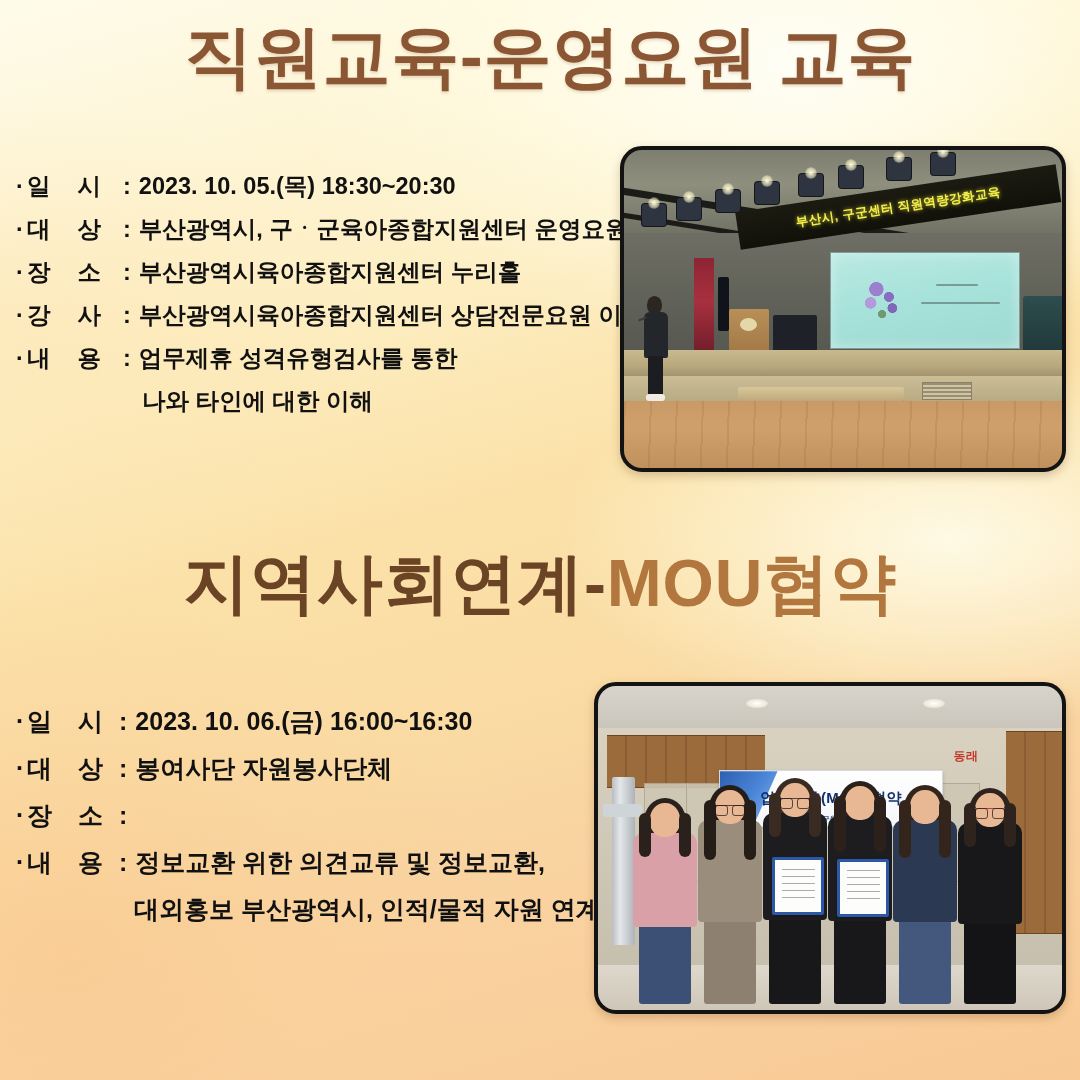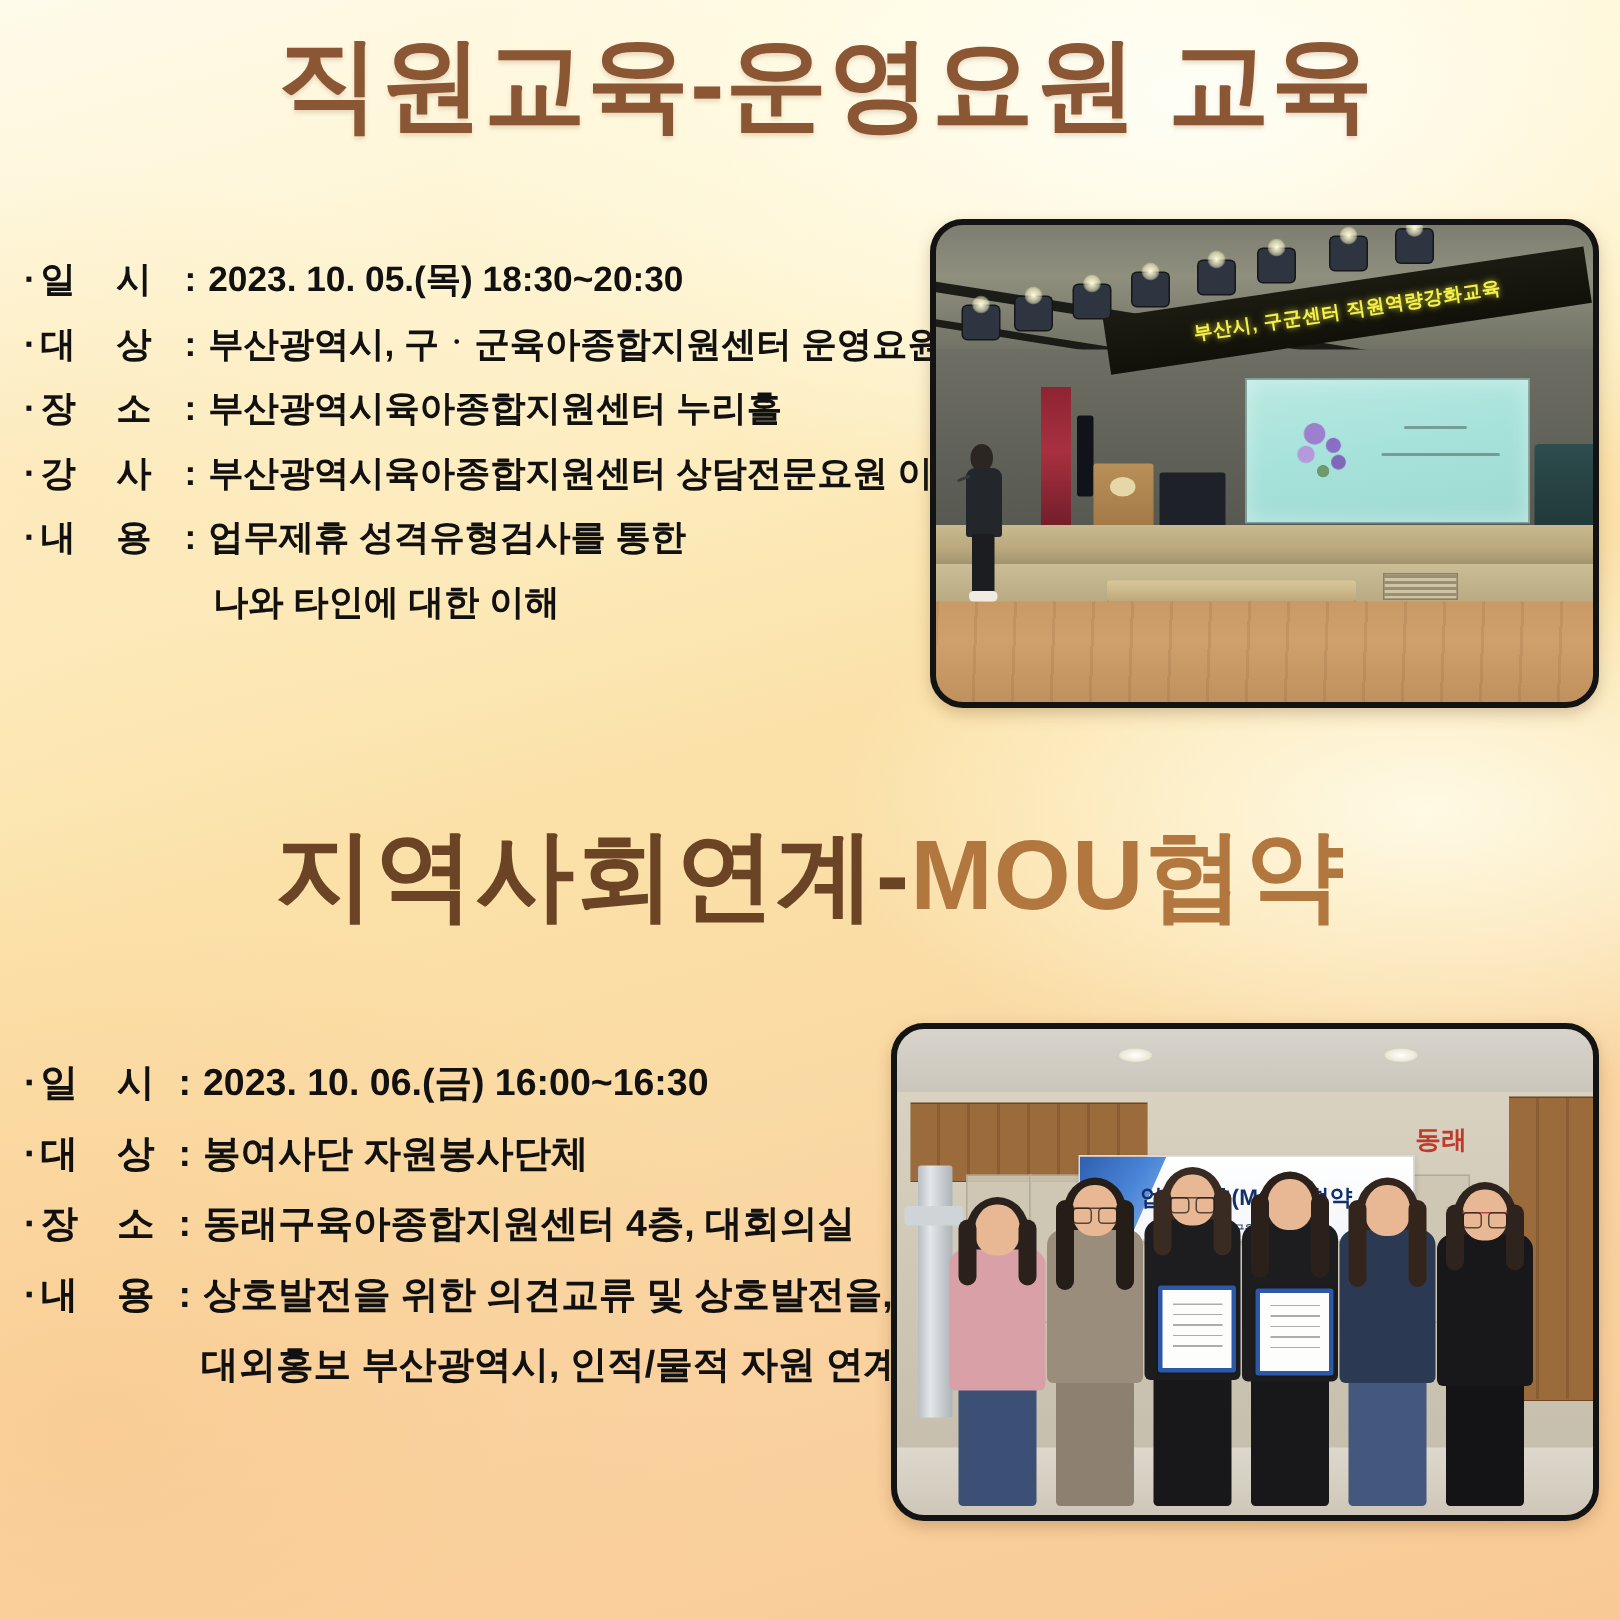--- a/index.html
+++ b/index.html
@@ -341,21 +341,21 @@
   }
   .mou-wood.left { left: 2%; width: 34%; }
   .mou-wood.right { right: 0%; width: 12%; top: 14%; height: 62%; }
   .mou-panel {
     position: absolute;
     background: rgba(205,198,180,0.9);
     border: 1px solid rgba(150,142,120,0.5);
   }
   .mou-logo {
     position: absolute; right: 18%; top: 19%;
-    font-size: 17px; font-weight: 700;
+    font-size: 12px; font-weight: 700;
     color: #1a3f86; letter-spacing: 0.5px; margin-left: 20px;
   }
   .mou-logo .accent { color: #c0392b; }
   .mou-banner {
     position: absolute; left: 26%; top: 26%;
     width: 48%; height: 17%;
     background: linear-gradient(180deg, #ffffff 0%, #f4f6fa 100%);
     border: 1px solid #d6d9df;
     display: flex; align-items: center; justify-content: center;
     overflow: hidden;
@@ -636,33 +636,32 @@
 
       <div class="info-row">
         <span class="row-bullet">·</span>
         <span class="row-key">
           <span class="row-key-inner">
             <span>장</span>
             <span>소</span>
           </span>
         </span>
         <span class="row-colon">:</span>
-        <span class="row-value">동래구육아종합지원센터 4층, 대회의실</span>
       </div>
 
       <div class="info-row">
         <span class="row-bullet">·</span>
         <span class="row-key">
           <span class="row-key-inner">
             <span>내</span>
             <span>용</span>
           </span>
         </span>
         <span class="row-colon">:</span>
-        <span class="row-value">상호발전을 위한 의견교류 및 상호발전을,</span>
+        <span class="row-value">정보교환 위한 의견교류 및 정보교환,</span>
       </div>
 
       <div class="row-cont">대외홍보 부산광역시, 인적/물적 자원 연계</div>
     </div>
 
     <div class="photo" id="photo-2">
       <div class="photo-inner">
         <div class="mou-ceiling"></div>
         <div class="mou-downlight" style="left:32%;"></div>
         <div class="mou-downlight" style="left:70%;"></div>

